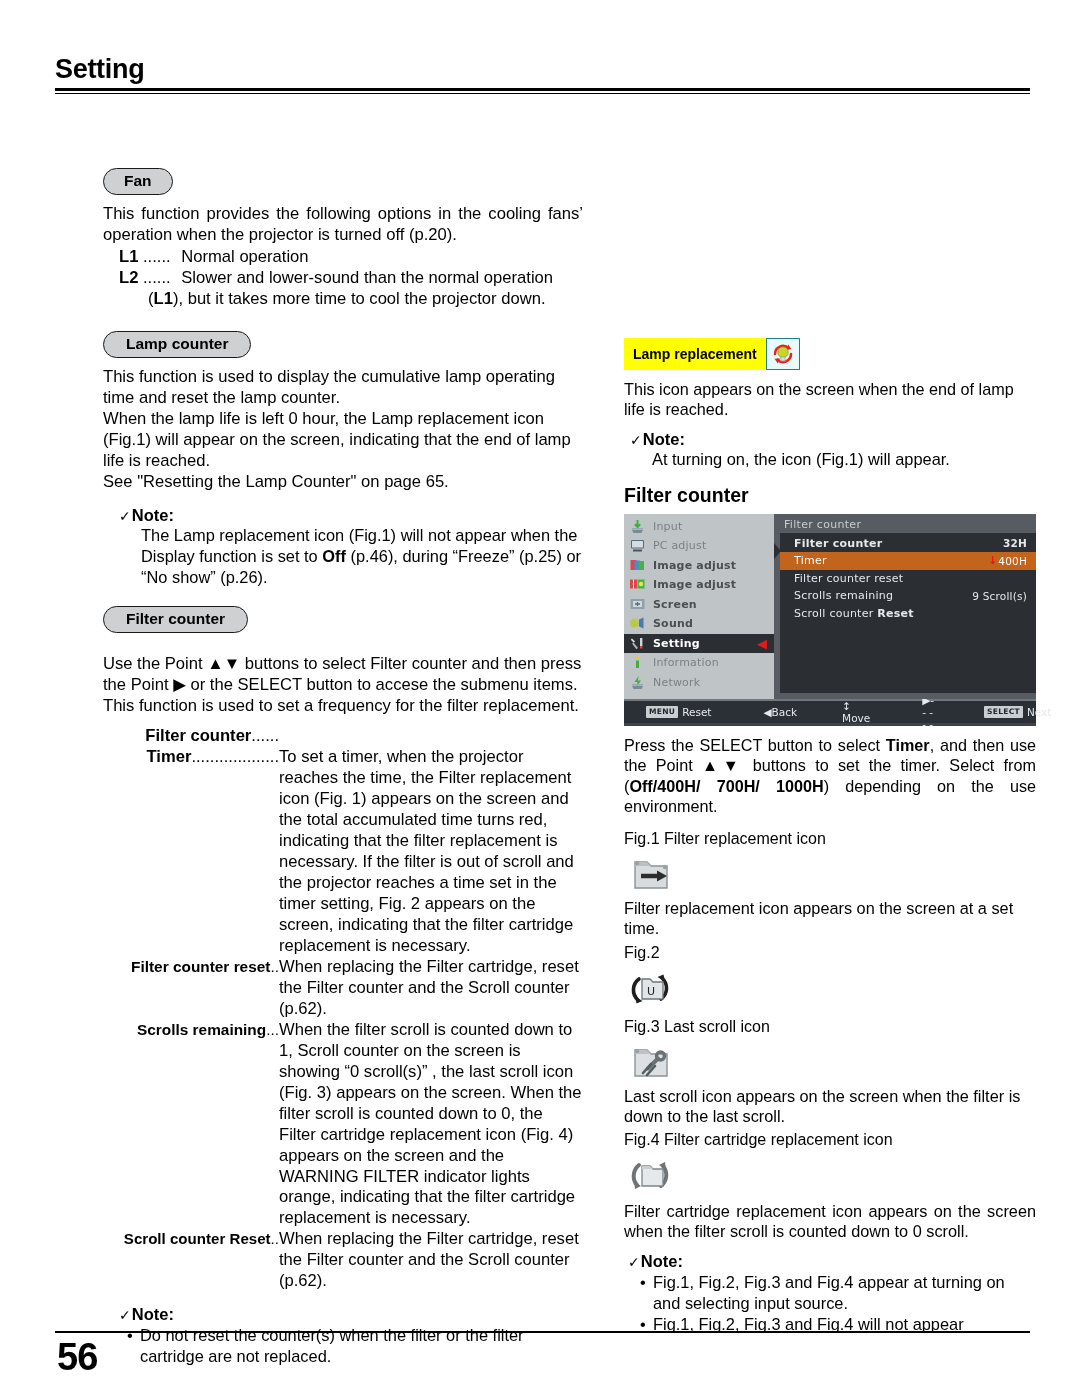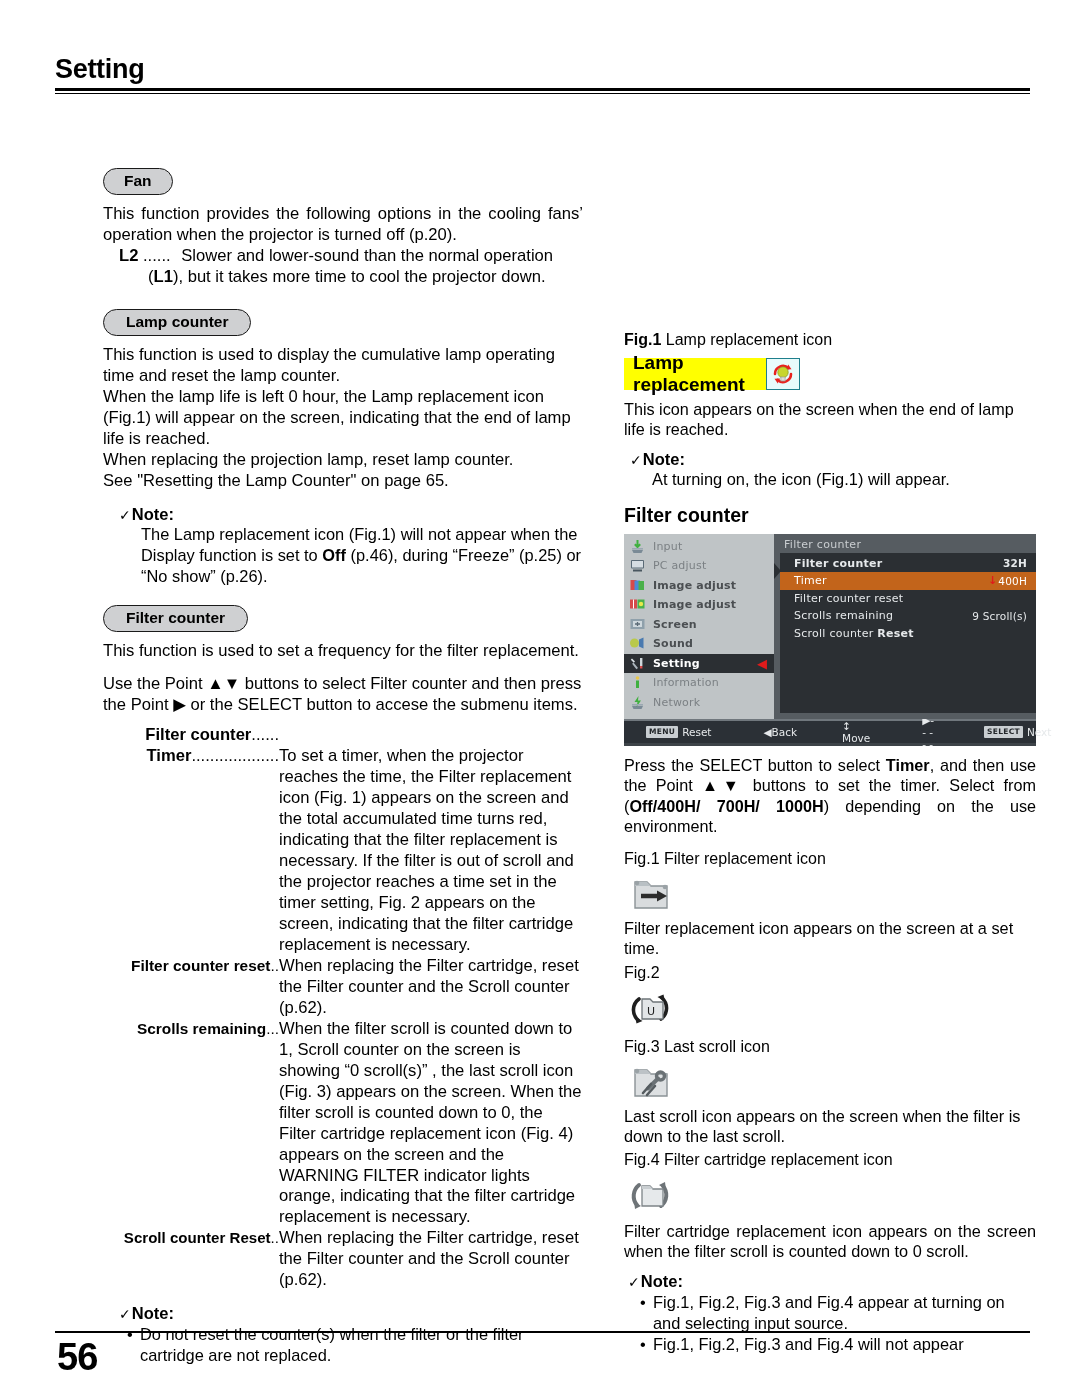--- a/index.html
+++ b/index.html
@@ -61,21 +61,21 @@
   .bullet .btxt{flex:1 1 auto;}
 
   
   .fig-label{font-size:16px;line-height:1.25;margin:0;}
   .fig-label .figbold{font-weight:bold;}
   .sec-title{font-size:19.5px;font-weight:bold;margin:0 0 7px 0;}
 
   
   .lamp-banner{display:flex;align-items:stretch;margin:8px 0 9px 0;height:32px;width:176px;}
   .lamp-banner .lb-text{
-    background:#ffff00;color:#000;font-weight:bold;font-size:19px;
+    background:#ffff00;color:#000;font-weight:bold;font-size:14px;
     display:flex;align-items:center;padding:0 9px;flex:1 1 auto;
   }
   .lamp-banner .lb-icon{
     width:32px;flex:0 0 auto;background:#e8fbfb;border:1.5px solid #1f7f8c;
     display:flex;align-items:center;justify-content:center;
   }
 
   
   .osd{
     width:412px;height:212px;background:#3d4348;position:relative;
@@ -152,52 +152,56 @@
   <div class="hdr">
     <div class="hdr-title">Setting</div>
     <div class="hdr-rule"></div>
   </div>
 
   <div class="col-left">
 
     <div>
       <div class="pill">Fan</div>
       <p class="body just">This function provides the following options in the cooling fans’ operation when the projector is turned off (p.20).</p>
+      <div class="body indent-l1" style="margin-top:1px;">
+        <span class="b">L1</span>
+        <span>......</span>
+        <span style="margin-left:6px;">Normal operation</span>
+      </div>
       <div class="body indent-l1">
         <span class="b">L2</span>
         <span>......</span>
         <span style="margin-left:6px;">Slower and lower-sound than the normal operation</span>
       </div>
       <div class="body indent-l2">
         <span>(</span><span class="b">L1</span><span>), but it takes more time to cool the projector down.</span>
       </div>
     </div>
 
     <div style="margin-top:21px;">
       <div class="pill wide">Lamp counter</div>
       <p class="body">This function is used to display the cumulative lamp operating time and reset the lamp counter.</p>
       <p class="body">When the lamp life is left 0 hour, the Lamp replacement icon (Fig.1) will appear on the screen, indicating that the end of lamp life is reached.</p>
-      <p class="body">When replacing the projection lamp, reset lamp counter.</p>
       <p class="body">See "Resetting the Lamp Counter" on page 65.</p>
       <div class="note" style="margin-left:16px;">
         <div class="note-hd">
           <span class="chk">✓</span><span>Note:</span>
         </div>
         <div class="note-body" style="margin-left:22px;">
           <span>The Lamp replacement icon (Fig.1) will not appear when the Display function is set to </span><span class="b">Off</span><span> (p.46), during “Freeze” (p.25) or “No show” (p.26).</span>
         </div>
       </div>
     </div>
 
     <div style="margin-top:18px;">
       <div class="pill wide">Filter counter</div>
-      <p class="body">This function is used to set a frequency for the filter replacement.</p>
       <p class="body" style="margin-top:12px;">
         <span>Use the Point </span><span>▲▼</span><span> buttons to select Filter counter and then press the Point </span><span>▶</span><span> or the SELECT button to accese the submenu items.</span>
       </p>
+      <p class="body">This function is used to set a frequency for the filter replacement.</p>
 
       <div class="deflist">
 
         <div class="defrow">
           <div class="defterm" style="width:176px;">
             <span>Filter counter</span><span class="defdots">......</span>
           </div>
         </div>
 
         <div class="defrow">
@@ -240,23 +244,20 @@
           </div>
 
         </div>
       </div>
     </div>
   </div>
 
   <div class="col-right">
 
     <div>
-      <p class="fig-label">
-        <span class="figbold">Fig.1</span><span>  Lamp replacement icon</span>
-      </p>
 
       <div class="lamp-banner">
         <div class="lb-text">Lamp replacement</div>
         <div class="lb-icon">
           <svg width="26" height="26" viewBox="0 0 26 26" aria-hidden="true">
             <path d="M5 13a8 8 0 0 1 13.5-5.8" stroke="#e8221e" stroke-width="2.6" fill="none" stroke-linecap="round"></path>
             <polygon points="18.2,3.4 21.5,8.3 16,8.6" fill="#e8221e"></polygon>
             <path d="M21 13a8 8 0 0 1-13.5 5.8" stroke="#e8221e" stroke-width="2.6" fill="none" stroke-linecap="round"></path>
             <polygon points="7.8,22.6 4.5,17.7 10,17.4" fill="#e8221e"></polygon>
             <ellipse cx="13" cy="11.3" rx="5.2" ry="5.4" fill="#c8d62b" stroke="#8f9b18" stroke-width="0.8"></ellipse>

